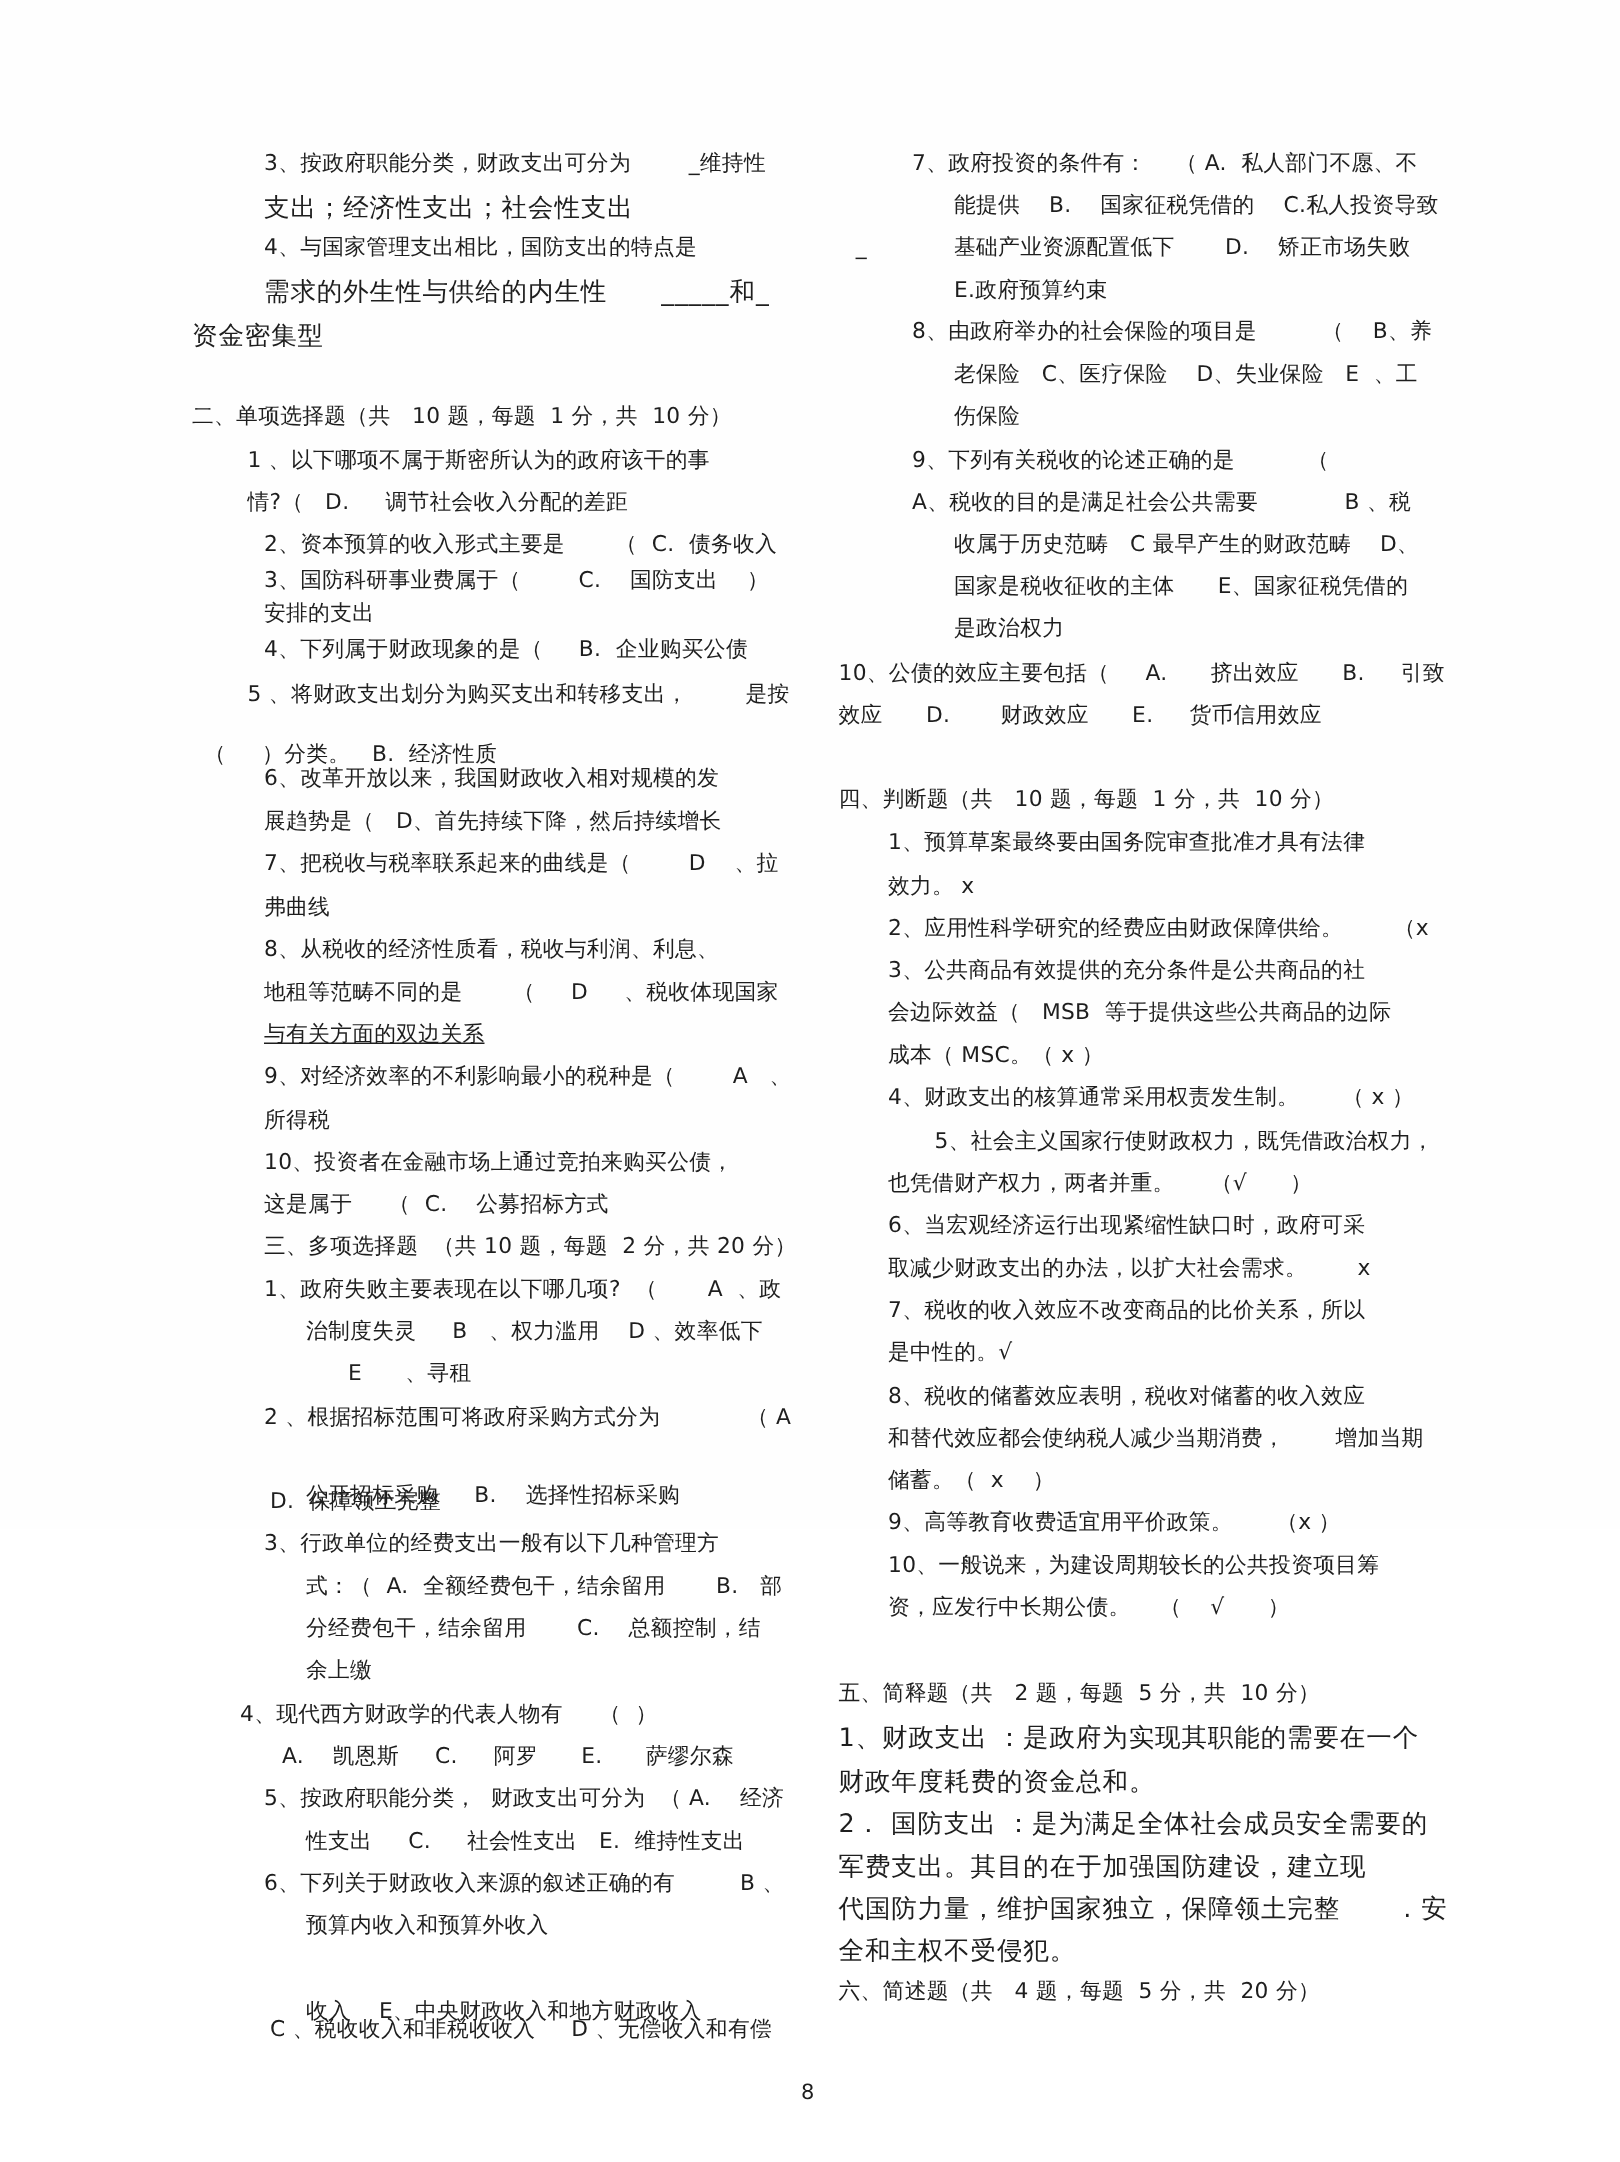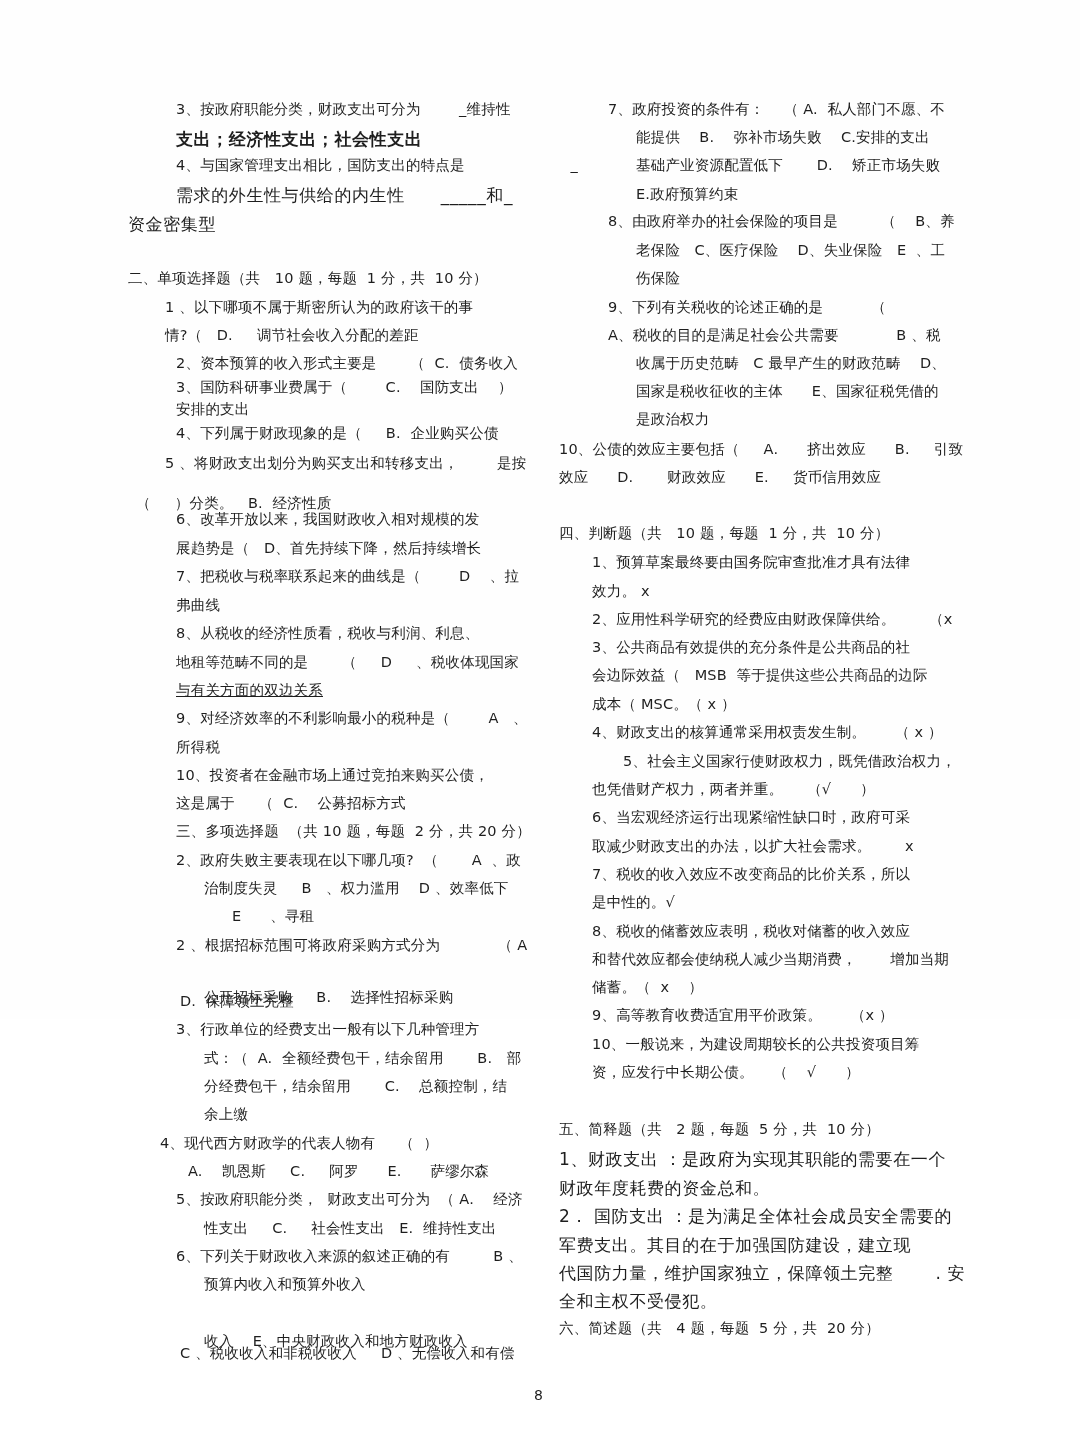--- a/index.html
+++ b/index.html
@@ -9,21 +9,21 @@
   .ln { position: absolute; white-space: pre; font-size: 14.5px; line-height: 18px; letter-spacing: 0.2px; }
   .big { font-size: 17px; line-height: 22px; letter-spacing: 0.6px; }
   .pagenum { position: absolute; left: 534px; top: 1387px; font-size: 14px; }
 </style>
 </head>
 <body>
 
 <div class="page">
   <div id="left-col">
       <div class="ln" style="left: 176px; top: 100px;">3、按政府职能分类，财政支出可分为        _维持性</div>
-      <div class="ln big" style="left: 176px; top: 128px; font-weight: bold;">支出；经济性支出；社会性支出</div>
+      <div class="ln big" style="left: 176px; top: 128px;">支出；经济性支出；社会性支出</div>
       <div class="ln" style="left: 176px; top: 156px;">4、与国家管理支出相比，国防支出的特点是                      _</div>
       <div class="ln big" style="left: 176px; top: 184px;">需求的外生性与供给的内生性      _____和_</div>
       <div class="ln big" style="left: 128px; top: 213px;">资金密集型</div>
       <div class="ln" style="left: 128px; top: 269px;">二、单项选择题（共   10 题，每题  1 分，共  10 分）</div>
       <div class="ln" style="left: 165px; top: 298px;">1 、以下哪项不属于斯密所认为的政府该干的事</div>
       <div class="ln" style="left: 165px; top: 326px;">情?（   D.     调节社会收入分配的差距</div>
       <div class="ln" style="left: 176px; top: 354px;">2、资本预算的收入形式主要是       （  C.  债务收入</div>
       <div class="ln" style="left: 176px; top: 378px;">3、国防科研事业费属于（        C.    国防支出    ）</div>
       <div class="ln" style="left: 176px; top: 400px;">安排的支出</div>
       <div class="ln" style="left: 176px; top: 424px;">4、下列属于财政现象的是（     B.  企业购买公债</div>
@@ -34,42 +34,42 @@
       <div class="ln" style="left: 176px; top: 567px;">7、把税收与税率联系起来的曲线是（        D    、拉</div>
       <div class="ln" style="left: 176px; top: 596px;">弗曲线</div>
       <div class="ln" style="left: 176px; top: 624px;">8、从税收的经济性质看，税收与利润、利息、</div>
       <div class="ln" style="left: 176px; top: 653px;">地租等范畴不同的是       （     D     、税收体现国家</div>
       <div class="ln" style="left: 176px; top: 681px; text-decoration: underline;">与有关方面的双边关系</div>
       <div class="ln" style="left: 176px; top: 709px;">9、对经济效率的不利影响最小的税种是（        A   、</div>
       <div class="ln" style="left: 176px; top: 738px;">所得税</div>
       <div class="ln" style="left: 176px; top: 766px;">10、投资者在金融市场上通过竞拍来购买公债，</div>
       <div class="ln" style="left: 176px; top: 794px;">这是属于     （  C.    公募招标方式</div>
       <div class="ln" style="left: 176px; top: 822px;">三、多项选择题  （共 10 题，每题  2 分，共 20 分）</div>
-      <div class="ln" style="left: 176px; top: 851px;">2、政府失败主要表现在以下哪几项?  （       A  、政</div>
+      <div class="ln" style="left: 176px; top: 851px;">1、政府失败主要表现在以下哪几项?  （       A  、政</div>
       <div class="ln" style="left: 204px; top: 879px;">治制度失灵     B   、权力滥用    D 、效率低下</div>
       <div class="ln" style="left: 232px; top: 907px;">E      、寻租</div>
       <div class="ln" style="left: 176px; top: 936px;">2 、根据招标范围可将政府采购方式分为            （ A</div>
       <div class="ln" style="left: 204px; top: 964px; margin-top: 24px;">公开招标采购     B.    选择性招标采购</div>
       <div class="ln" style="left: 180px; top: 992px;">D.  保障领土完整</div>
       <div class="ln" style="left: 176px; top: 1020px;">3、行政单位的经费支出一般有以下几种管理方</div>
       <div class="ln" style="left: 204px; top: 1049px;">式：（  A.  全额经费包干，结余留用       B.   部</div>
       <div class="ln" style="left: 204px; top: 1077px;">分经费包干，结余留用       C.    总额控制，结</div>
       <div class="ln" style="left: 204px; top: 1105px;">余上缴</div>
       <div class="ln" style="left: 160px; top: 1134px;">4、现代西方财政学的代表人物有     （  ）</div>
       <div class="ln" style="left: 188px; top: 1162px;">A.    凯恩斯     C.     阿罗      E.      萨缪尔森</div>
       <div class="ln" style="left: 176px; top: 1190px;">5、按政府职能分类，  财政支出可分为  （ A.    经济</div>
       <div class="ln" style="left: 204px; top: 1219px;">性支出     C.     社会性支出   E.  维持性支出</div>
       <div class="ln" style="left: 176px; top: 1247px;">6、下列关于财政收入来源的叙述正确的有         B 、</div>
       <div class="ln" style="left: 204px; top: 1275px;">预算内收入和预算外收入</div>
       <div class="ln" style="left: 180px; top: 1344px;">C 、税收收入和非税收收入     D 、无偿收入和有偿</div>
       <div class="ln" style="left: 204px; top: 1332px;">收入    E、中央财政收入和地方财政收入</div>
     </div>
   <div id="right-col">
       <div class="ln" style="left: 608px; top: 100px;">7、政府投资的条件有：    （ A.  私人部门不愿、不</div>
-      <div class="ln" style="left: 636px; top: 128px;">能提供    B.    弥补市场失败    C.安排的支出</div>
+      <div class="ln" style="left: 636px; top: 128px;">能提供    B.    国家征税凭借的    C.私人投资导致</div>
       <div class="ln" style="left: 636px; top: 156px;">基础产业资源配置低下       D.    矫正市场失败</div>
       <div class="ln" style="left: 636px; top: 185px;">E.政府预算约束</div>
       <div class="ln" style="left: 608px; top: 212px;">8、由政府举办的社会保险的项目是         （    B、养</div>
       <div class="ln" style="left: 636px; top: 241px;">老保险   C、医疗保险    D、失业保险   E  、工</div>
       <div class="ln" style="left: 636px; top: 269px;">伤保险</div>
       <div class="ln" style="left: 608px; top: 298px;">9、下列有关税收的论述正确的是          （</div>
       <div class="ln" style="left: 608px; top: 326px;">A、税收的目的是满足社会公共需要            B 、税</div>
       <div class="ln" style="left: 636px; top: 354px;">收属于历史范畴   C 最早产生的财政范畴    D、</div>
       <div class="ln" style="left: 636px; top: 382px;">国家是税收征收的主体      E、国家征税凭借的</div>
       <div class="ln" style="left: 636px; top: 410px;">是政治权力</div>

